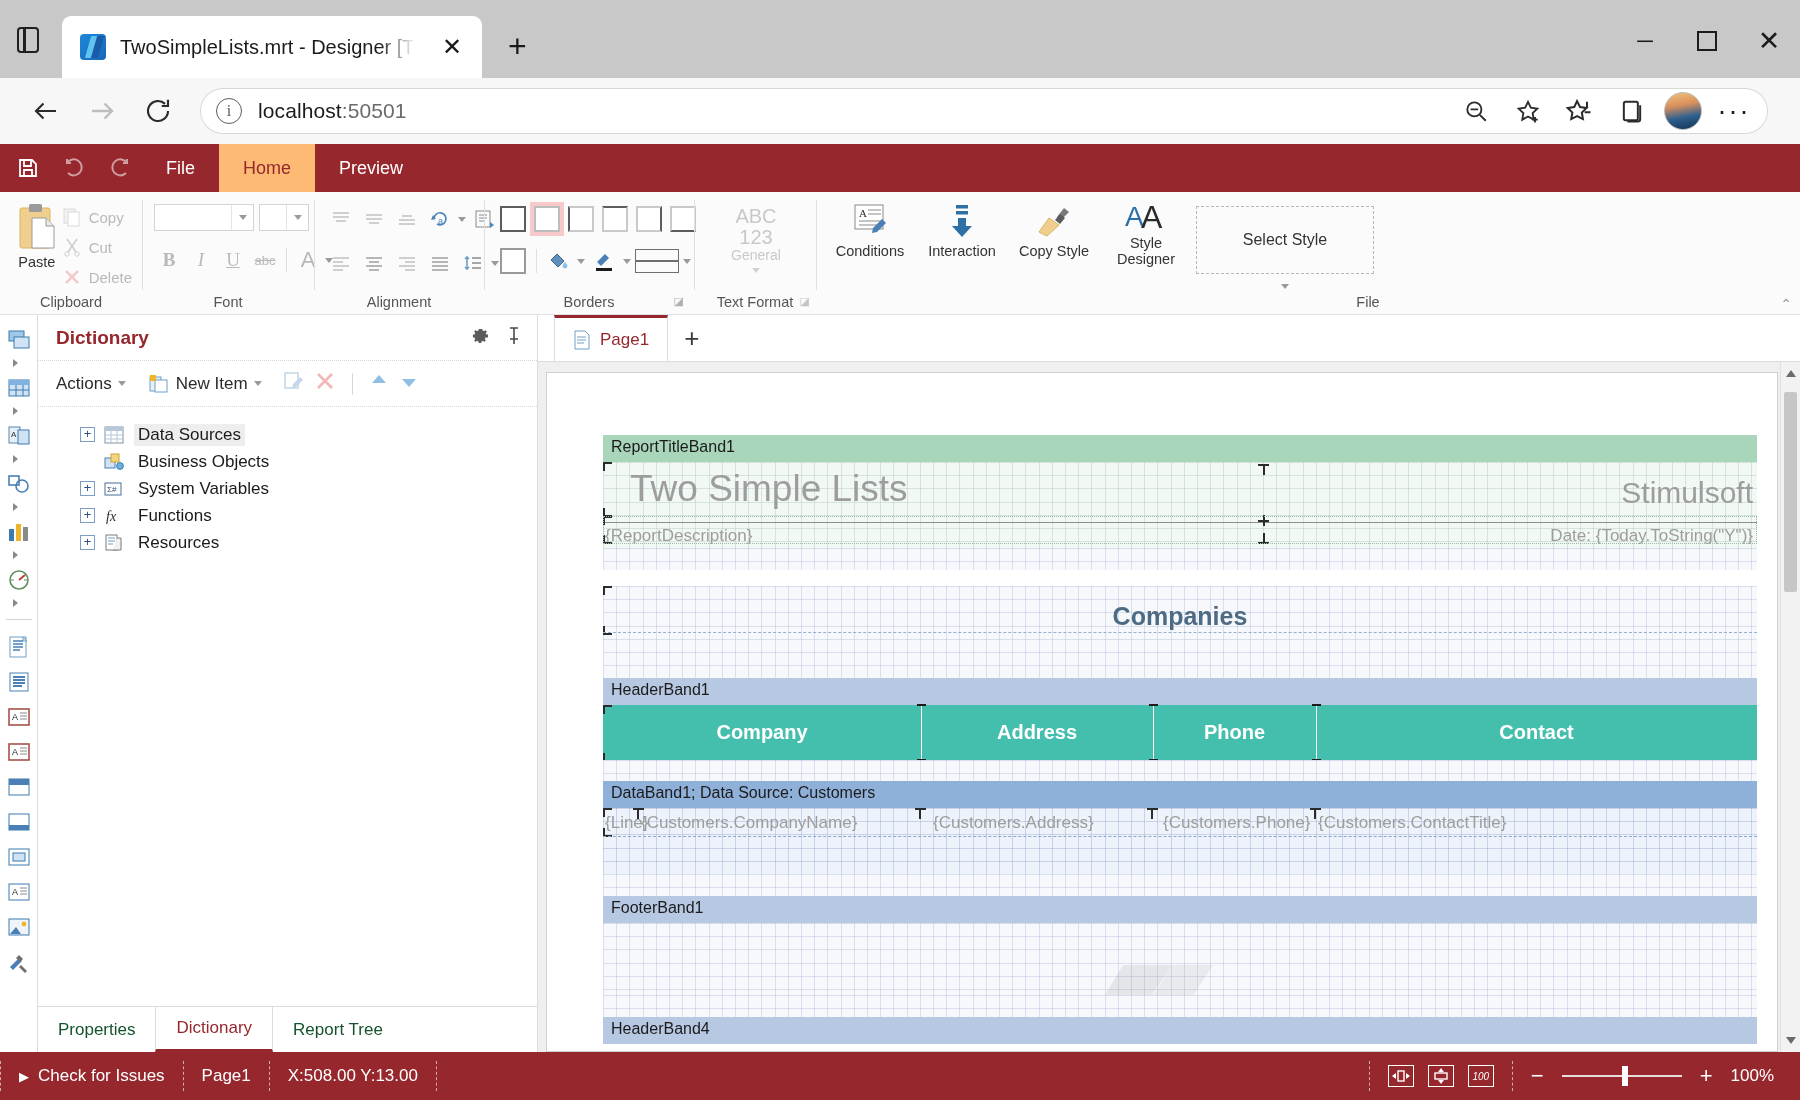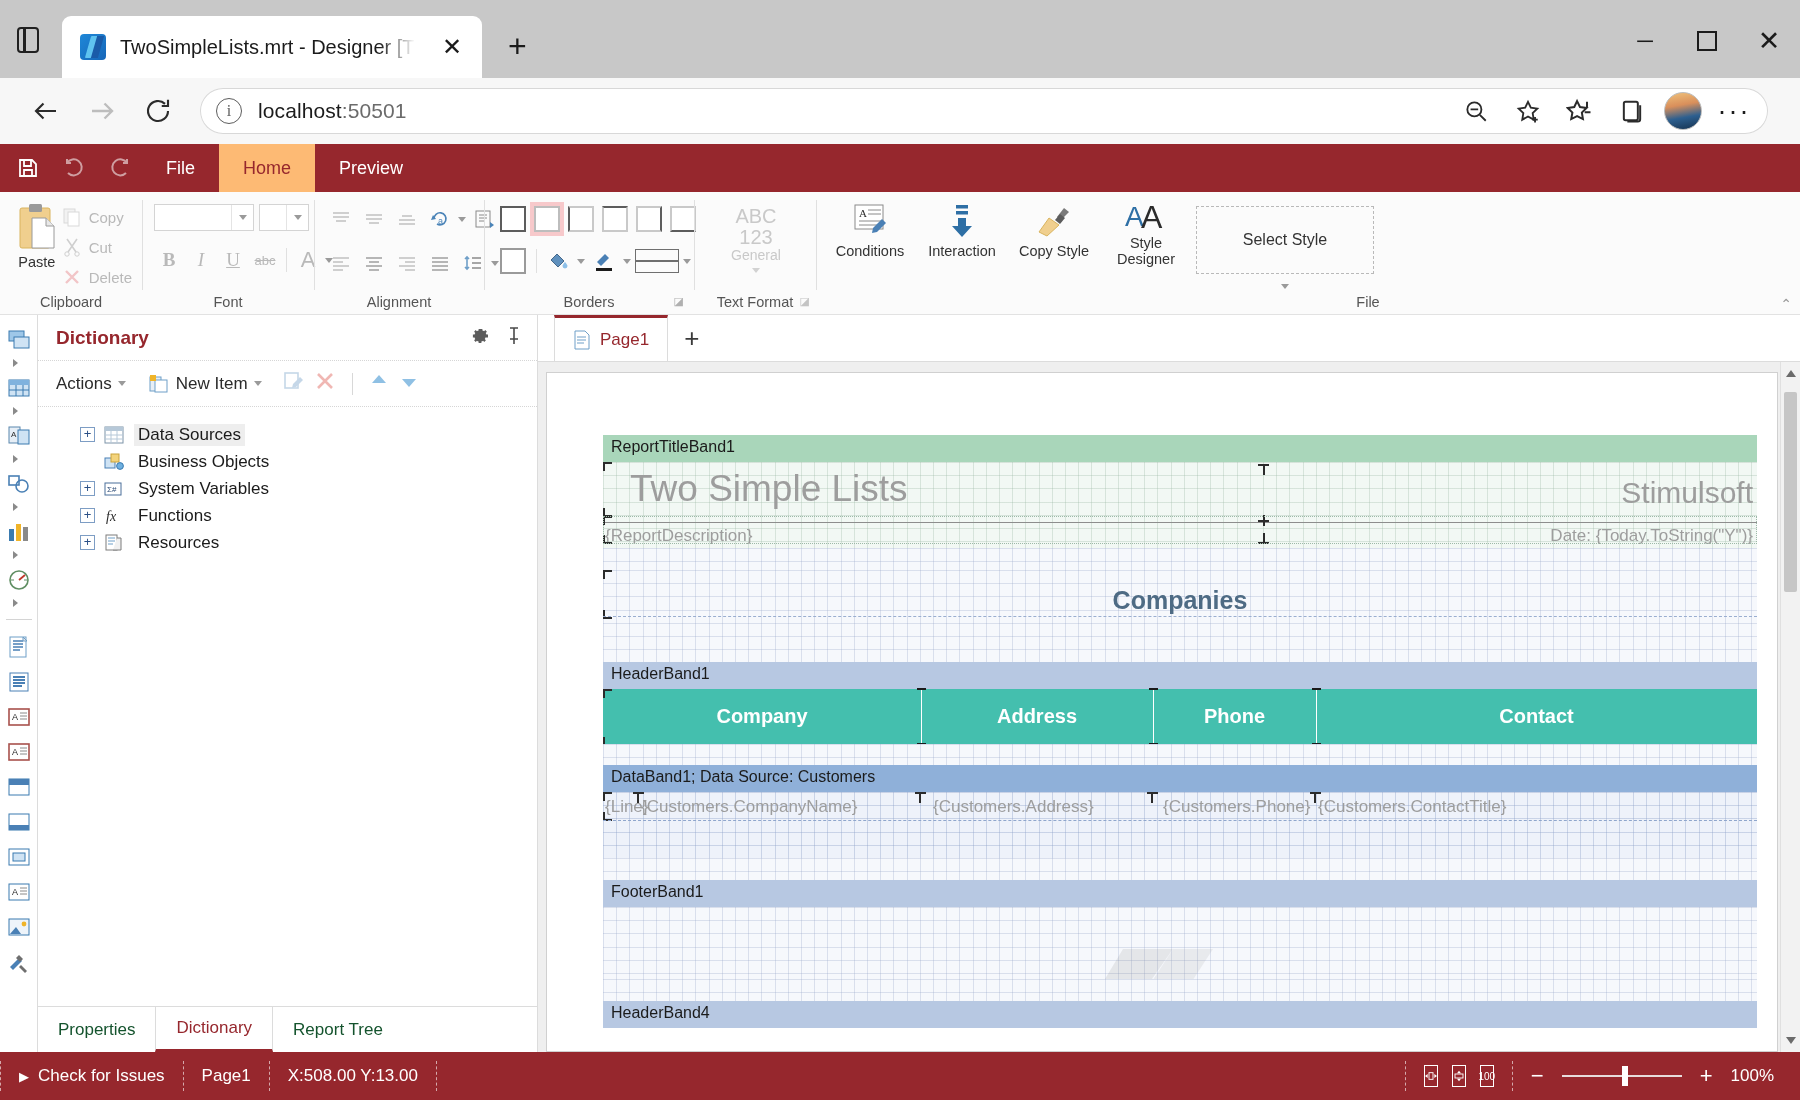--- a/index.html
+++ b/index.html
@@ -211,22 +211,22 @@
   .vthumb { position:absolute; left:3px; right:3px; top:30px; height:200px; background:#c6c6c6; border-radius:2px; }
   .vup, .vdn { position:absolute; left:0; right:0; height:20px; display:flex; align-items:center; justify-content:center; }
   .vup { top:2px; } .vdn { bottom:2px; }
 
   
   .status { height:48px; background:#96272d; display:flex; align-items:center; color:#fff; font-size:17px; }
   .st-item { padding:0 18px; display:flex; align-items:center; gap:9px; height:100%; }
   .st-sep { width:0; border-left:1px dashed rgba(255,255,255,.6); height:30px; }
   .zoom-track { width:120px; height:2px; background:#e8dcdc; position:relative; }
   .zoom-thumb { position:absolute; left:50%; top:-9px; width:6px; height:20px; background:#fff; }
-  .st-icon { width:14px; height:22px; border:1.6px solid #fff; display:flex; align-items:center;
-             justify-content:center; font-size:11px; }
+  .st-icon { width:26px; height:22px; border:1.6px solid #fff; display:flex; align-items:center;
+             justify-content:center; font-size:11px;font-style:italic; }
 </style>
 </head>
 <body>
 
 <div class="browser-chrome">
   <div class="tabstrip">
     <div class="tab-list-btn">
         <div class="glyph"></div>
       </div>
     <div class="browser-tab">
@@ -854,21 +854,21 @@
               <div class="vmark" style="left:660px; top:71px;"></div>
               <div class="selcorner" style="left:0;top:0;border-right:none;border-bottom:none;"></div>
               <div class="selcorner" style="left:0;top:46px;border-right:none;border-top:none;"></div>
               <div class="selcorner" style="left:0;top:54px;border-right:none;border-bottom:none;"></div>
               <div class="selcorner" style="left:0;bottom:4px;border-right:none;border-top:none;"></div>
               <div style="position:absolute;left:0;right:0;top:54px;bottom:4px;border:1px dotted #9db9a8;pointer-events:none;"></div>
             </div>
             <div class="grid-blue" style="height:22px;"></div>
 
             <div class="band-body grid-blue" style="height:66px;">
-              <div class="sec-title" style="padding-top:16px;">Companies</div>
+              <div class="sec-title" style="padding-top:16px;margin-top:16px;">Companies</div>
               <div class="selcorner" style="left:0;top:0;border-right:none;border-bottom:none;"></div>
               <div class="selcorner" style="left:0;top:40px;border-right:none;border-top:none;"></div>
               <div style="position:absolute;left:0;right:0;top:46px;height:1px;border-top:1px dashed #9aaed0;"></div>
             </div>
             <div class="grid-blue" style="height:26px;"></div>
 
             <div class="band-hdr band-blue">HeaderBand1</div>
             <div class="band-body" style="height:76px;">
               <div class="thead">
                 <div class="th" style="width:318px;">Company</div>

